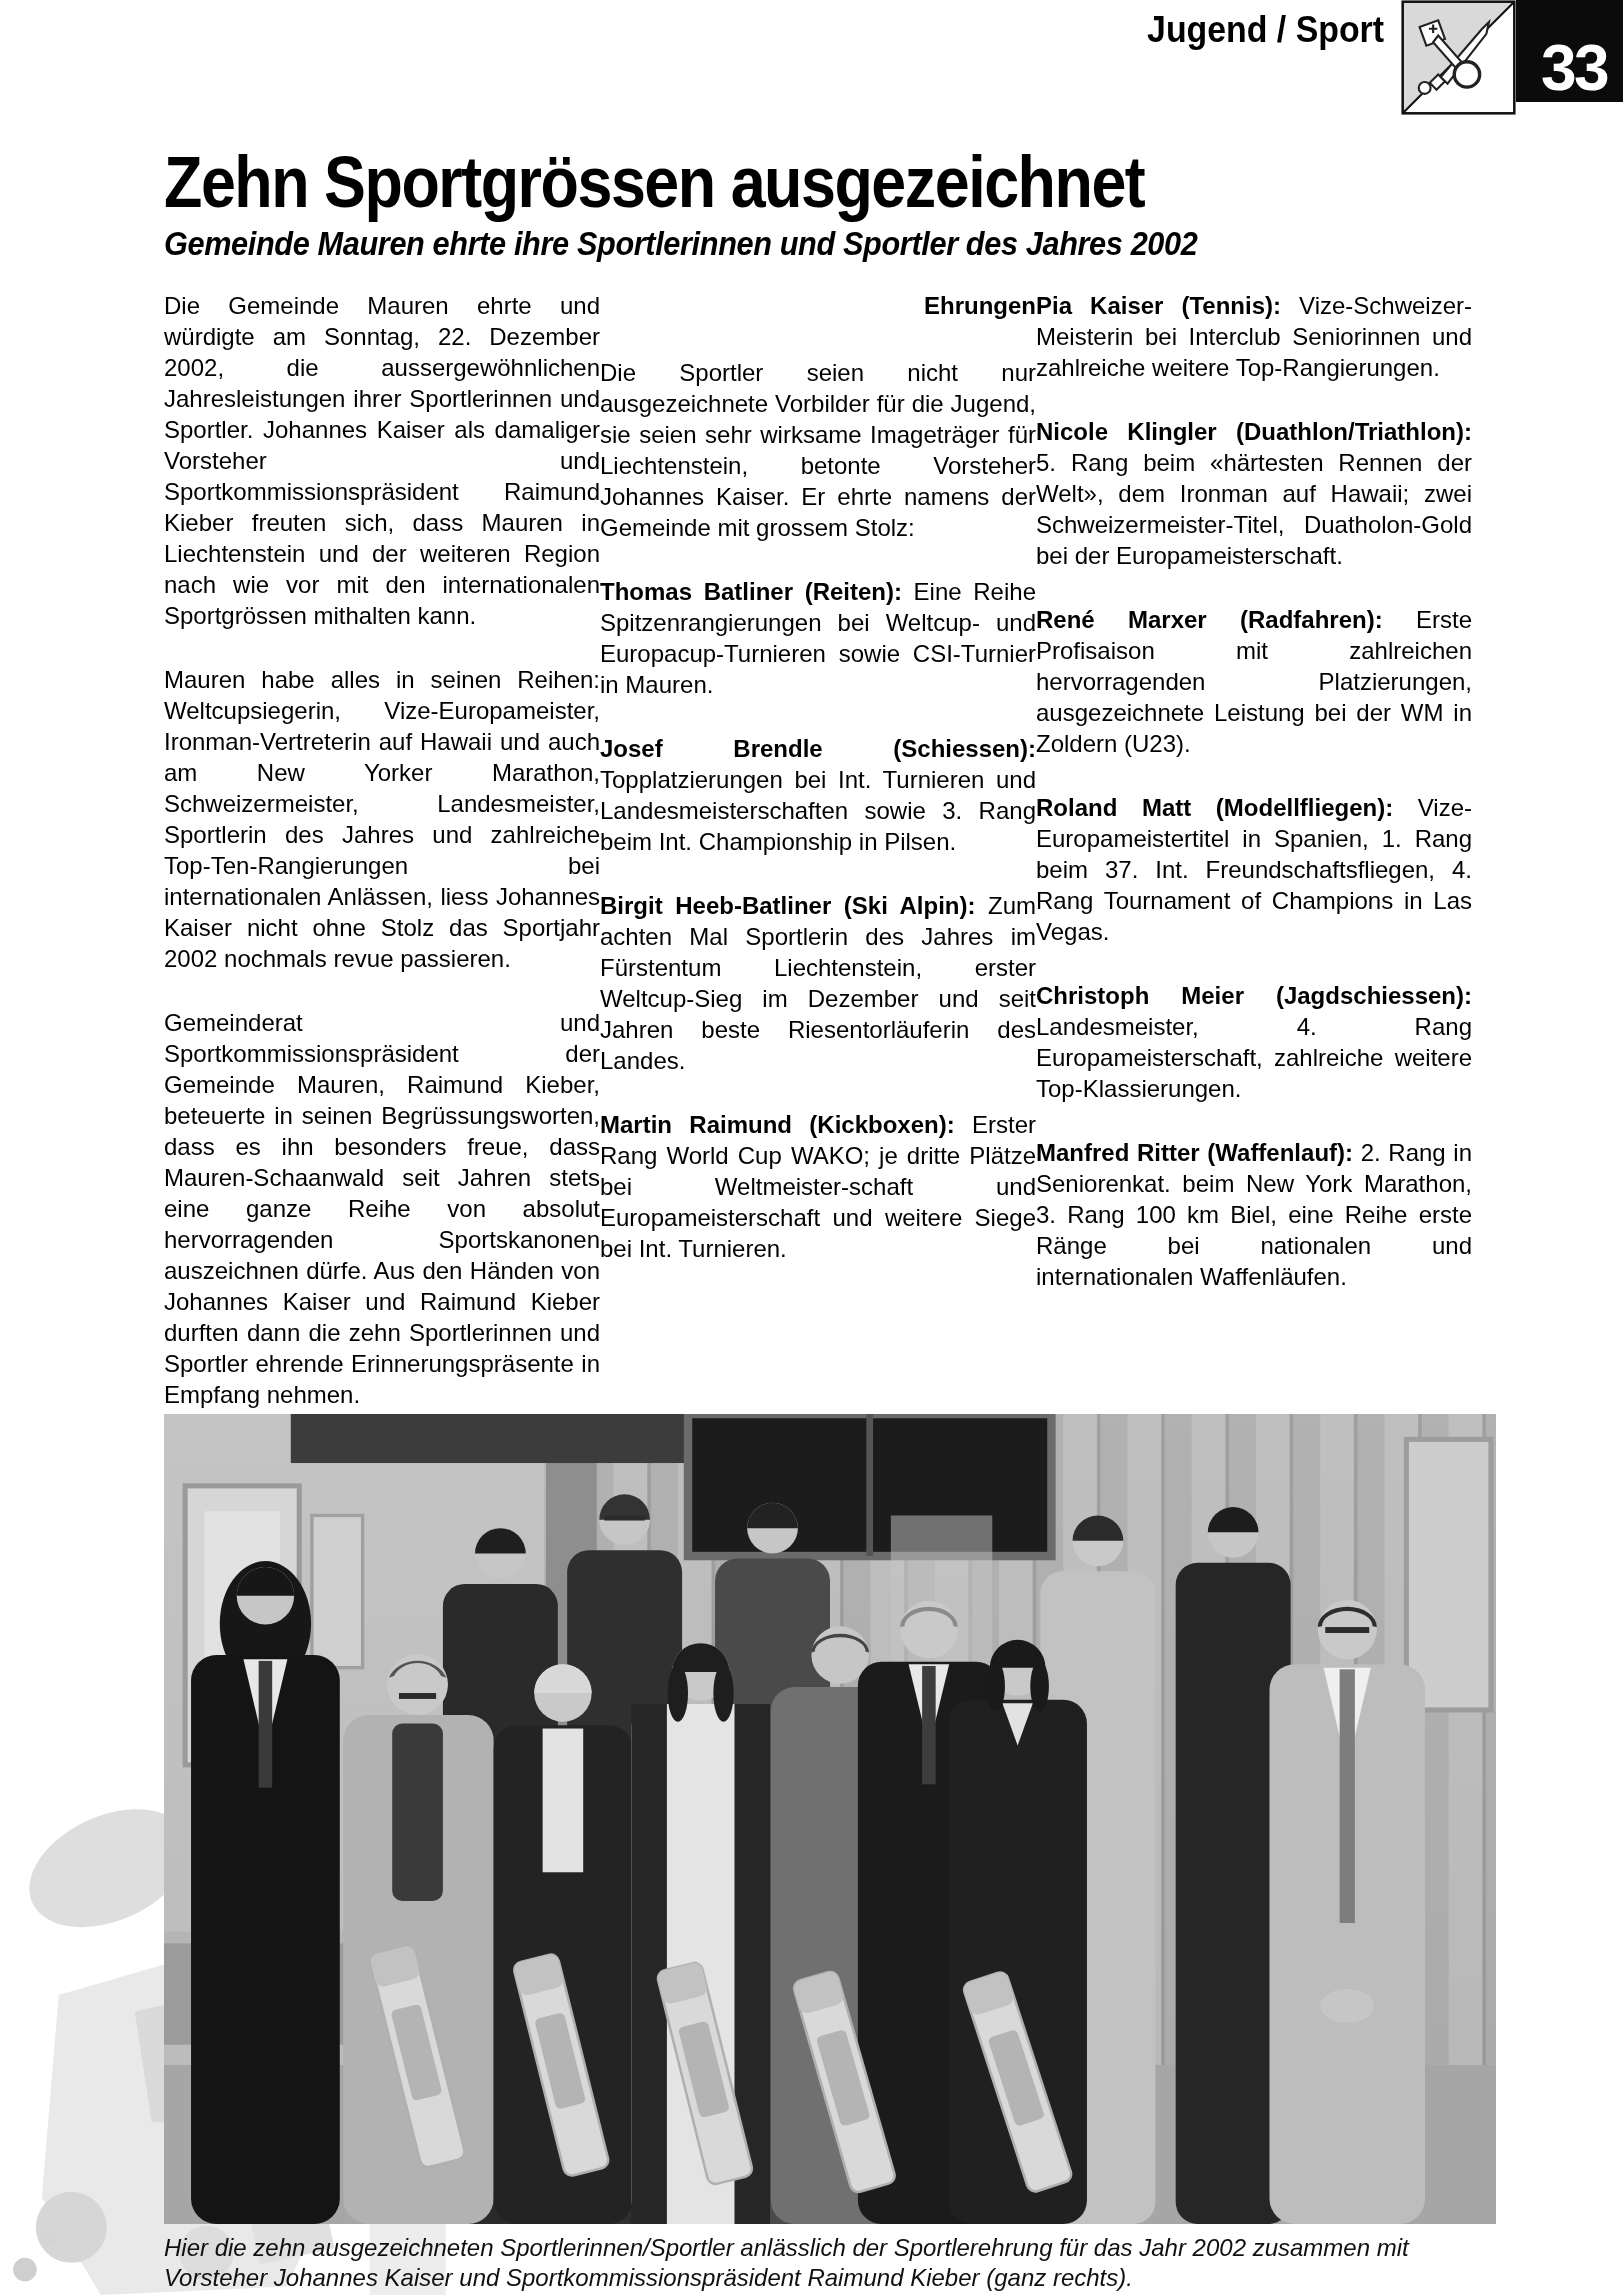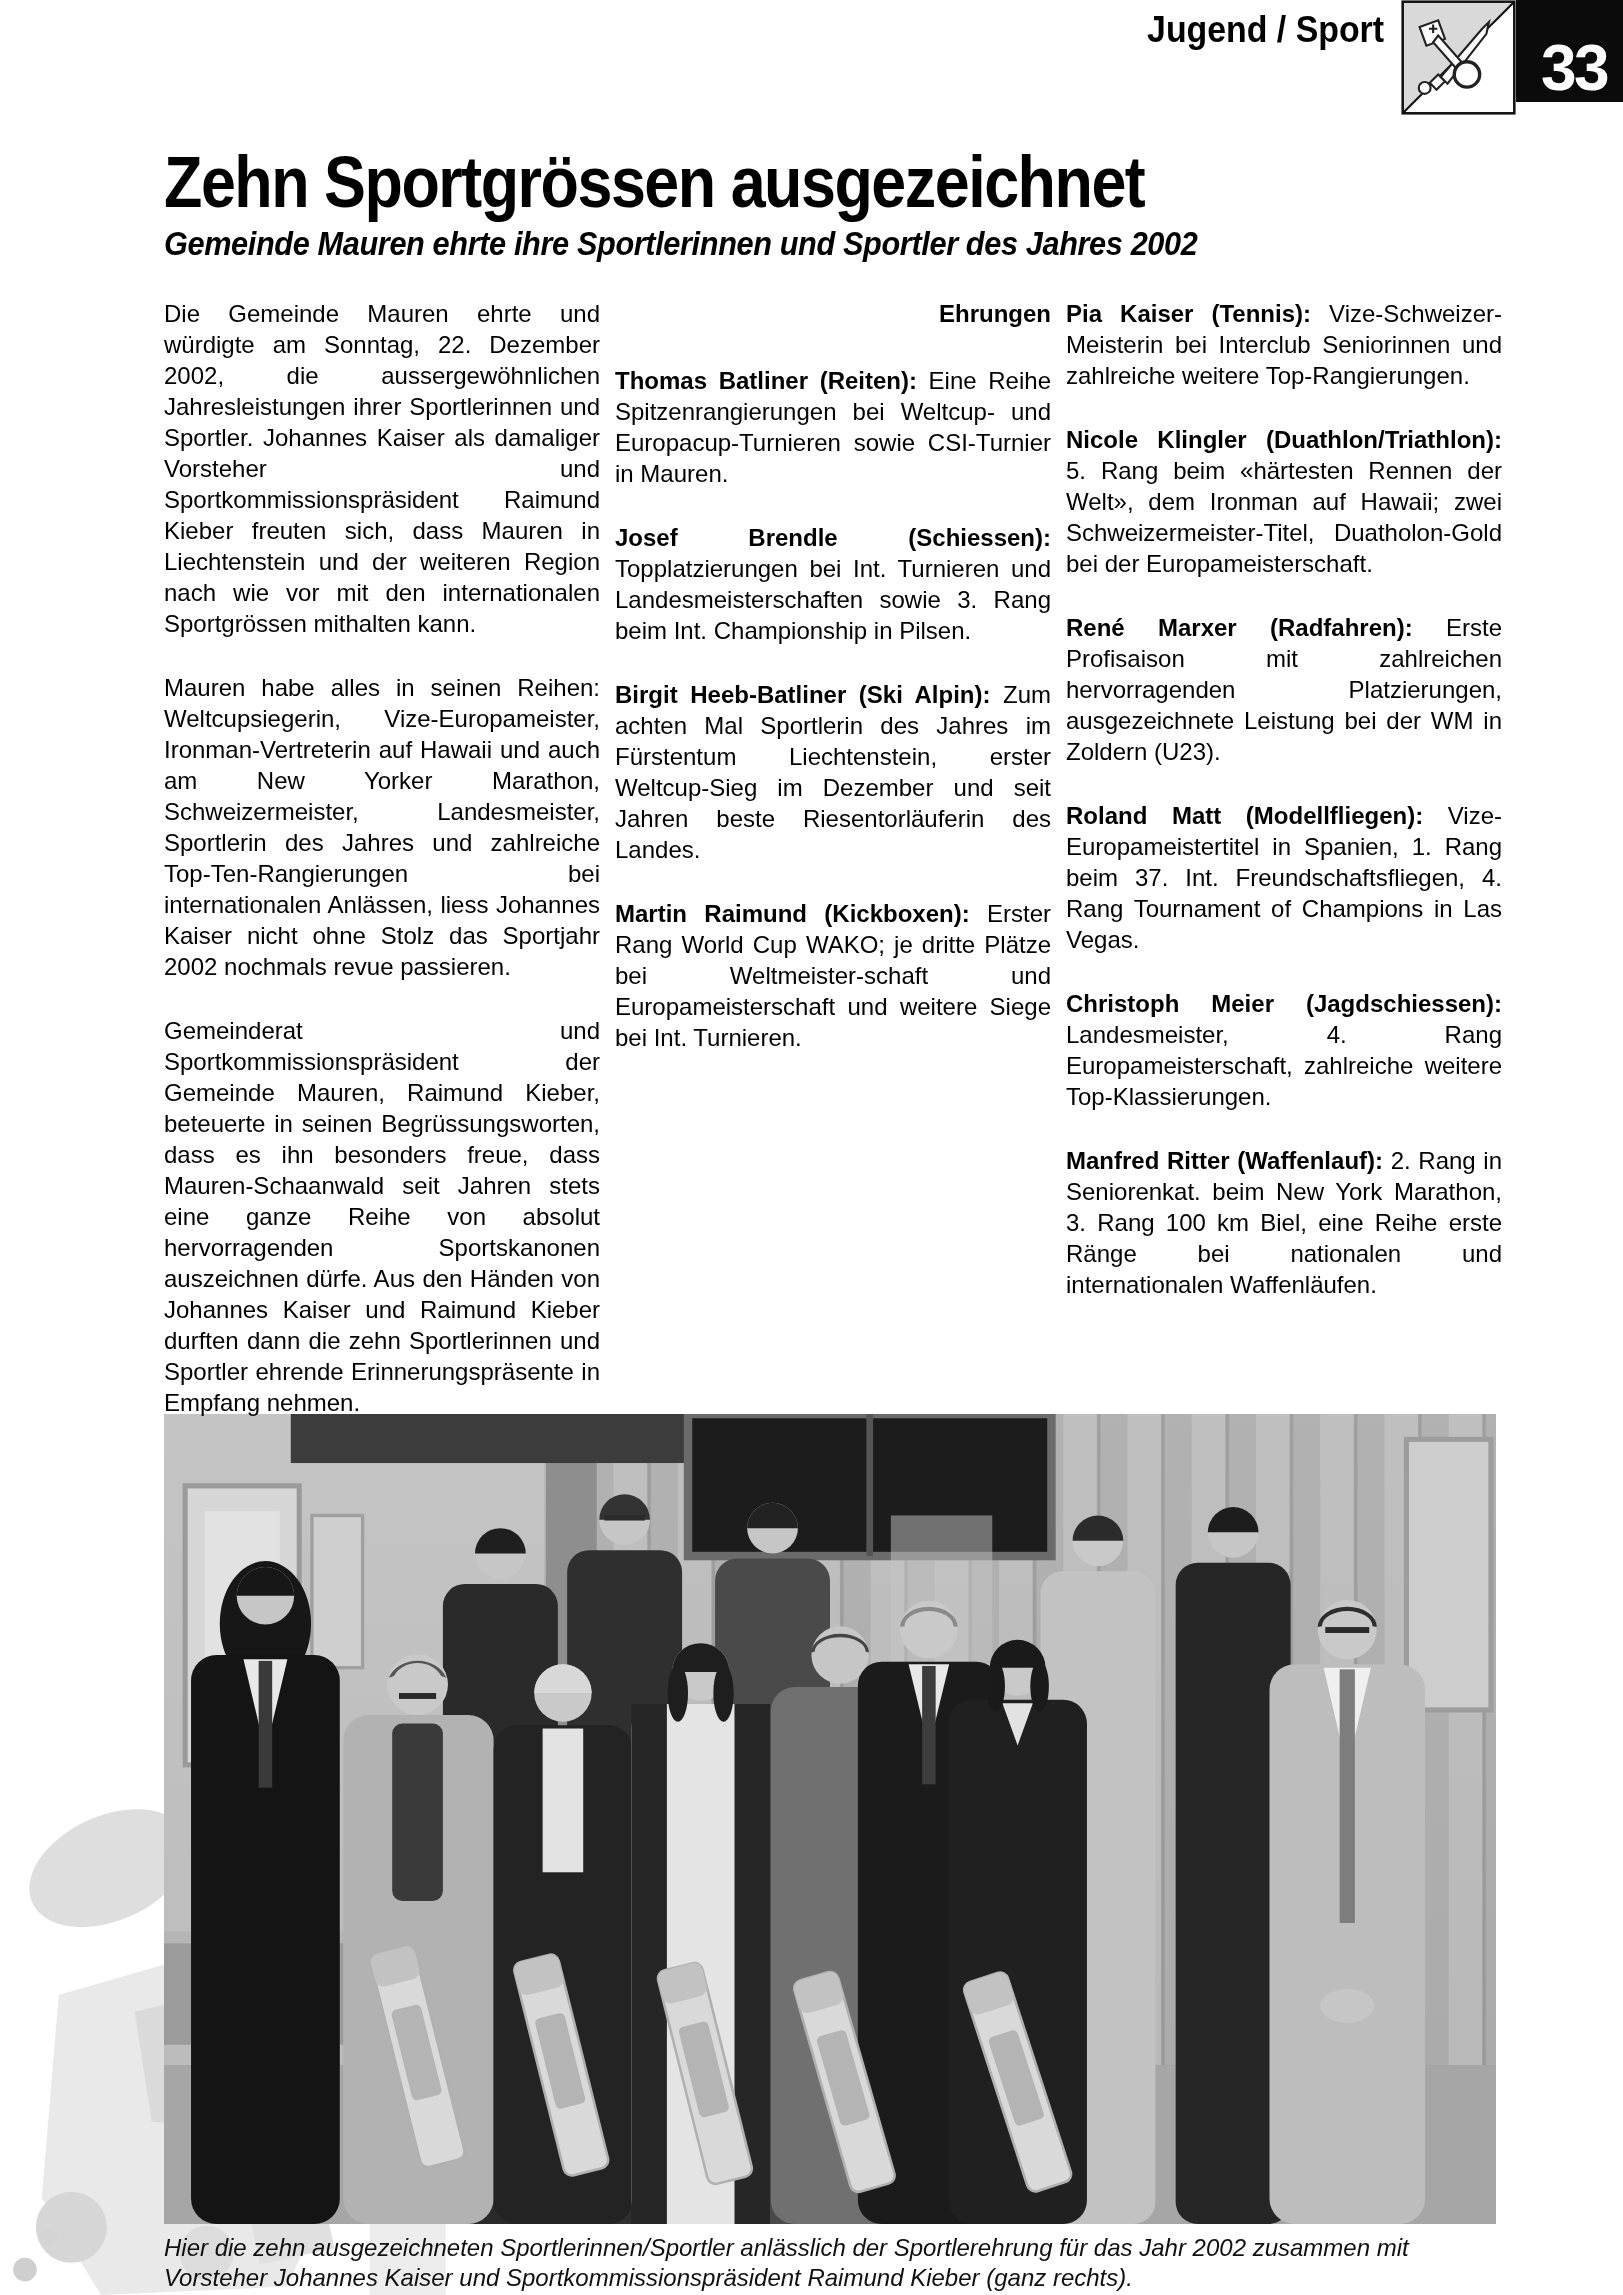--- a/index.html
+++ b/index.html
@@ -23,21 +23,21 @@
   .headline{
     position:absolute;left:156px;top:140px;margin:0;font-size:73px;font-weight:bold;
     letter-spacing:-1.7px;transform:scaleX(.86);transform-origin:left top;white-space:nowrap;z-index:2;
   }
   .subheadline{
     position:absolute;left:156px;top:225px;margin:0;font-size:33px;font-weight:bold;font-style:italic;
     letter-spacing:-0.4px;transform:scaleX(.93);transform-origin:left top;white-space:nowrap;z-index:2;
   }
   
   .columns{
-    position:absolute;left:156px;top:298px;width:1339px;display:flex;gap:15px;z-index:2;
+    position:absolute;left:156px;top:290px;width:1339px;display:flex;z-index:2;
   }
   .col{width:436px;font-size:24px;line-height:31px;text-align:justify;}
   .col p{margin:0 0 33px 0;}
   .col h3{font-size:24px;line-height:31px;font-weight:bold;margin:0 0 36px 0;text-align:right;}
   .entry b{font-weight:bold;}
   
   .photo{
     position:absolute;left:156px;top:1414px;width:1332px;height:810px;margin:0;
     background:#9a9a9a;z-index:1;
   }
@@ -98,20 +98,21 @@
   <div class="columns">
 
     <div class="col">
       <p>Die Gemeinde Mauren ehrte und würdigte am Sonntag, 22. Dezember 2002, die aussergewöhnlichen Jahresleistungen ihrer Sportlerinnen und Sportler. Johannes Kaiser als damaliger Vorsteher und Sportkommissionspräsident Raimund Kieber freuten sich, dass Mauren in Liechtenstein und der weiteren Region nach wie vor mit den internationalen Sportgrössen mithalten kann.</p>
       <p>Mauren habe alles in seinen Reihen: Weltcupsiegerin, Vize-Europameister, Ironman-Vertreterin auf Hawaii und auch am New Yorker Marathon, Schweizermeister, Landesmeister, Sportlerin des Jahres und zahlreiche Top-Ten-Rangierungen bei internationalen Anlässen, liess Johannes Kaiser nicht ohne Stolz das Sportjahr 2002 nochmals revue passieren.</p>
       <p>Gemeinderat und Sportkommissionspräsident der Gemeinde Mauren, Raimund Kieber, beteuerte in seinen Begrüssungsworten, dass es ihn besonders freue, dass Mauren-Schaanwald seit Jahren stets eine ganze Reihe von absolut hervorragenden Sportskanonen auszeichnen dürfe. Aus den Händen von Johannes Kaiser und Raimund Kieber durften dann die zehn Sportlerinnen und Sportler ehrende Erinnerungspräsente in Empfang nehmen.</p>
     </div>
 
     <div class="col">
       <h3>Ehrungen</h3>
+      <p>Die Sportler seien nicht nur ausgezeichnete Vorbilder für die Jugend, sie seien sehr wirksame Imageträger für Liechtenstein, betonte Vorsteher Johannes Kaiser. Er ehrte namens der Gemeinde mit grossem Stolz:</p>
       <p class="entry"><b>Thomas Batliner (Reiten):</b> <span>Eine Reihe Spitzenrangierungen bei Weltcup- und Europacup-Turnieren sowie CSI-Turnier in Mauren.</span></p>
       <p class="entry"><b>Josef Brendle (Schiessen):</b> <span>Topplatzierungen bei Int. Turnieren und Landesmeisterschaften sowie 3. Rang beim Int. Championship in Pilsen.</span></p>
       <p class="entry"><b>Birgit Heeb-Batliner (Ski Alpin):</b> <span>Zum achten Mal Sportlerin des Jahres im Fürstentum Liechtenstein, erster Weltcup-Sieg im Dezember und seit Jahren beste Riesentorläuferin des Landes.</span></p>
       <p class="entry"><b>Martin Raimund (Kickboxen):</b> <span>Erster Rang World Cup WAKO; je dritte Plätze bei Weltmeister-schaft und Europameisterschaft und weitere Siege bei Int. Turnieren.</span></p>
     </div>
 
     <div class="col">
       <p class="entry"><b>Pia Kaiser (Tennis):</b> <span>Vize-Schweizer-Meisterin bei Interclub Seniorinnen und zahlreiche weitere Top-Rangierungen.</span></p>
       <p class="entry"><b>Nicole Klingler (Duathlon/Triathlon):</b> <span>5. Rang beim «härtesten Rennen der Welt», dem Ironman auf Hawaii; zwei Schweizermeister-Titel, Duatholon-Gold bei der Europameisterschaft.</span></p>
       <p class="entry"><b>René Marxer (Radfahren):</b> <span>Erste Profisaison mit zahlreichen hervorragenden Platzierungen, ausgezeichnete Leistung bei der WM in Zoldern (U23).</span></p>

